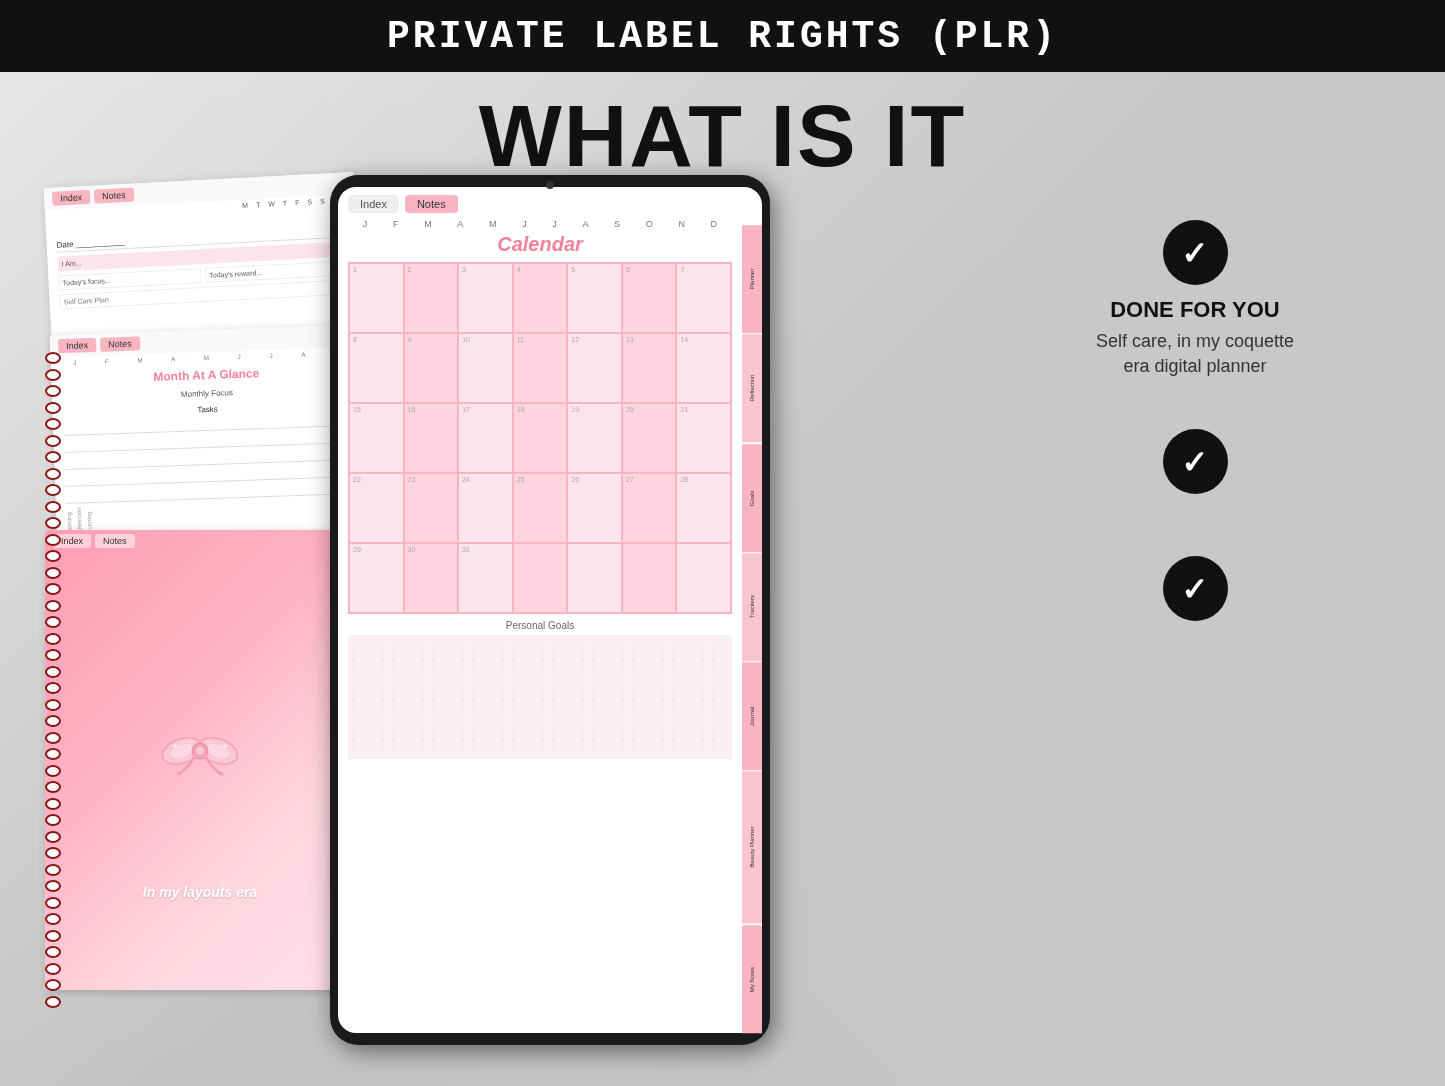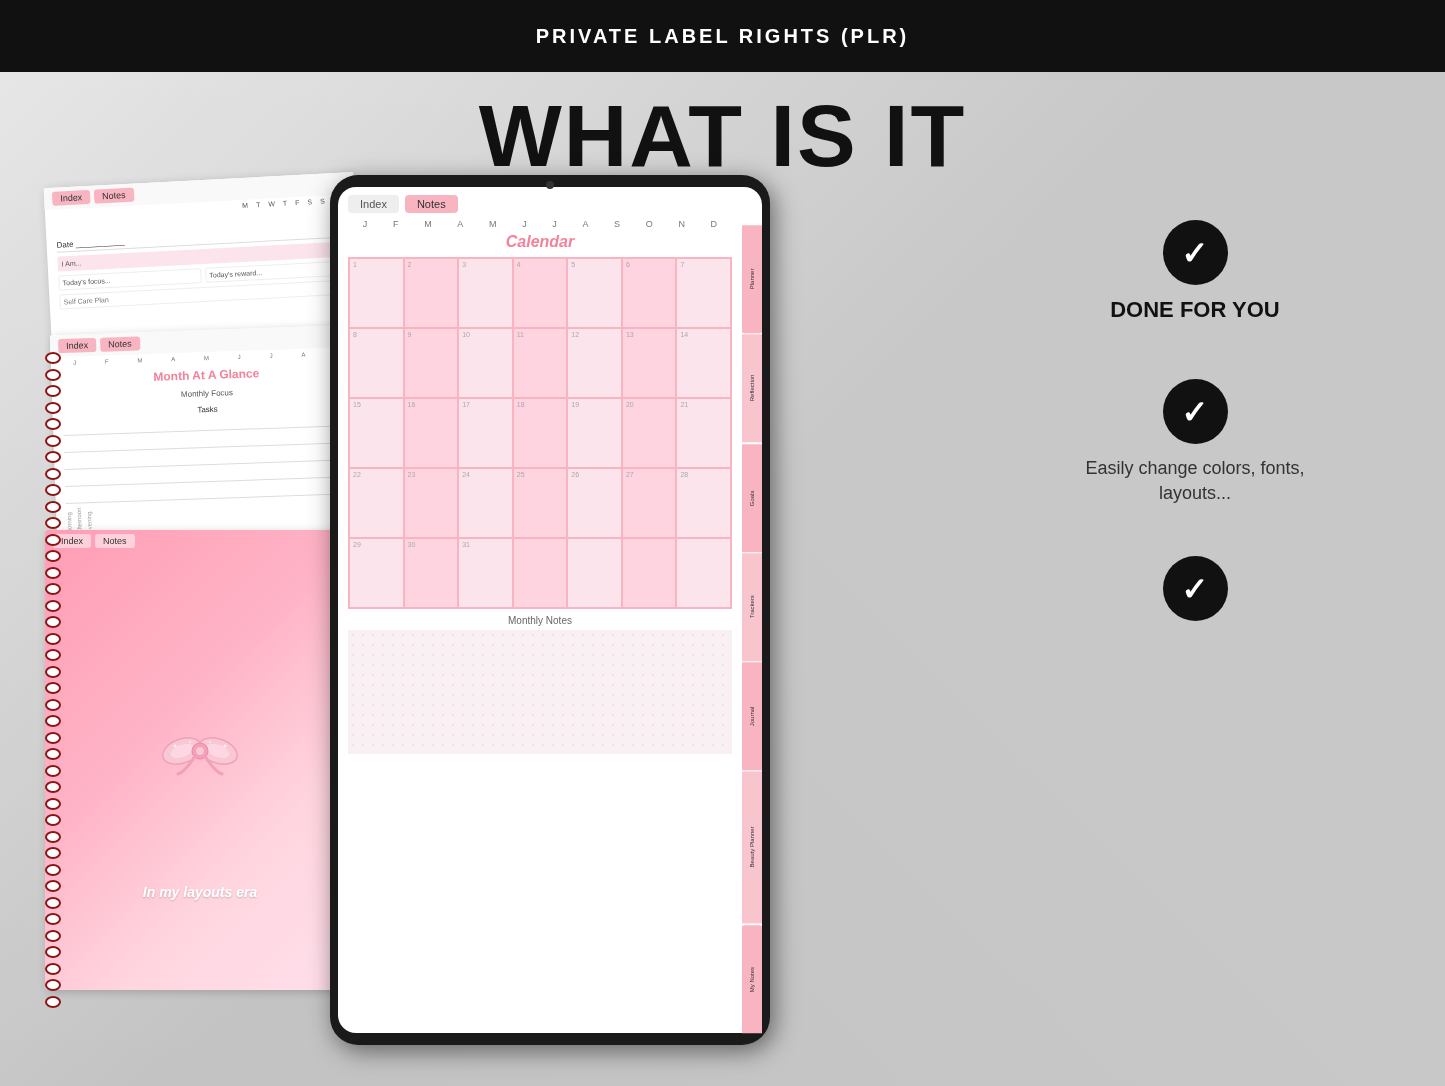--- a/index.html
+++ b/index.html
@@ -36,24 +36,25 @@
       top: 0; left: 0; right: 0;
       height: 72px;
       background: #111111;
       display: flex;
       align-items: center;
       justify-content: center;
       z-index: 10;
     }
     .top-bar-title {
       color: white;
-      font-size: 20px;
+      font-size: 38px;
       font-weight: 900;
       letter-spacing: 3px;
       text-transform: uppercase;
+      font-family: Liberation Mono, monospace;
     }
 
     
     .main-heading {
       position: absolute;
       top: 85px;
       left: 0; right: 0;
       text-align: center;
       font-size: 88px;
       font-weight: 900;
@@ -326,21 +327,21 @@
     .month-letters {
       display: flex;
       justify-content: space-around;
       font-size: 9px;
       color: #777;
       margin-bottom: 4px;
       padding: 0 2px;
     }
     .calendar-title {
       text-align: center;
-      font-size: 16px;
+      font-size: 20px;
       color: #f4829a;
       font-style: italic;
       font-weight: bold;
       margin-bottom: 6px;
     }
     .calendar-grid {
       background: #fce4ec;
       border: 1px solid #f8b4c0;
     }
     .cal-row {
@@ -645,21 +646,21 @@
             <div class="cal-cell">29</div>
             <div class="cal-cell">30</div>
             <div class="cal-cell">31</div>
             <div class="cal-cell"></div>
             <div class="cal-cell"></div>
             <div class="cal-cell"></div>
             <div class="cal-cell"></div>
           </div>
         </div>
 
-        <div class="monthly-goals-label">Monthly Notes</div>
+        <div class="monthly-goals-label">Personal Goals</div>
 
         <div style="flex:1; background:#f9f0f3; min-height:120px; position:relative; overflow:hidden;">
           <svg width="100%" height="120" xmlns="http://www.w3.org/2000/svg">
             <pattern id="dots" x="0" y="0" width="10" height="10" patternUnits="userSpaceOnUse">
               <circle cx="5" cy="5" r="0.8" fill="#f0a0b8" opacity="0.5"></circle>
             </pattern>
             <rect width="100%" height="100%" fill="url(#dots)"></rect>
           </svg>
         </div>
       </div>
@@ -677,29 +678,29 @@
   </div>
 </div>
 
 <div class="features-section">
 
   <div class="feature-item">
     <div class="check-circle">
       <span class="check-mark">✓</span>
     </div>
     <div class="feature-title">DONE FOR YOU</div>
+    <div class="feature-desc">
+      Self care, in my coquette<br>era digital planner
+    </div>
   </div>
 
   <div class="feature-item">
     <div class="check-circle">
       <span class="check-mark">✓</span>
     </div>
-    <div class="feature-desc">
-      Easily change colors, fonts,<br>layouts...
-    </div>
   </div>
 
   <div class="feature-item">
     <div class="check-circle">
       <span class="check-mark">✓</span>
     </div>
   </div>
 </div>
 
 </body></html>

